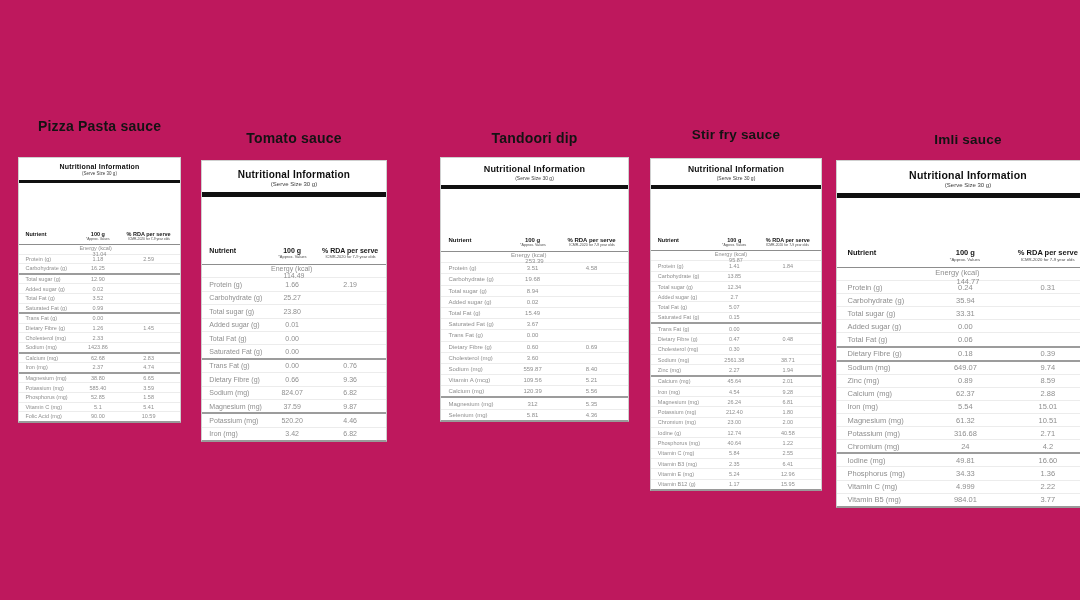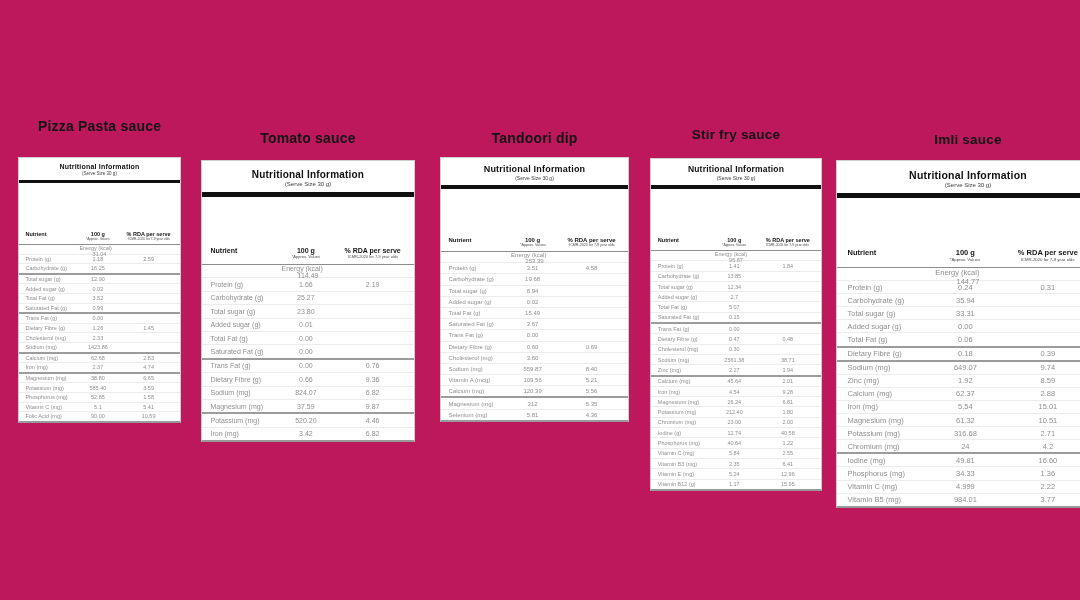--- a/index.html
+++ b/index.html
@@ -31,21 +31,21 @@
   
   .t0 { left:18px; top:157px; width:163px; }
   .t0 .product-title { top:-41px; font-size:14px; line-height:20px; white-space:normal; width:130px; }
   .t0 .ni-title { padding-top:5px; font-size:7px; }
   .t0 .serve { font-size:4.5px; margin-top:1px; }
   .t0 .bar { height:3px; margin-top:4px; }
   .t0 .cols { padding:4px 0 3px; } .t0 .colh { font-size:5.5px; } .t0 .subh { font-size:3.5px; }
   .t0 .row { height:8.6px; font-size:5.5px; }
 
   
-  .t1 { left:201px; top:160px; width:214px; }
+  .t1 { left:201px; top:160px; width:186px; }
   .t1 .product-title { top:-30px; font-size:14px; }
   .t1 .ni-title { padding-top:8px; font-size:10px; }
   .t1 .serve { font-size:6px; margin-top:1px; }
   .t1 .bar { height:5px; margin-top:5px; }
   .t1 .cols { padding:6px 0 5px; } .t1 .colh { font-size:7px; } .t1 .subh { font-size:4.2px; }
   .t1 .row { height:12.4px; font-size:7px; }
 
   
   .t2 { left:440px; top:157px; width:189px;border-radius:29px; }
   .t2 .product-title { top:-27px; font-size:14px; }
@@ -637,21 +637,21 @@
   </div>
 
   <div class="row thick">
     <div class="c-n cell-n">Sodium (mg)</div>
     <div class="c-v cell-v">649.07</div>
     <div class="c-r cell-r">9.74</div>
   </div>
 
   <div class="row">
     <div class="c-n cell-n">Zinc (mg)</div>
-    <div class="c-v cell-v">1.92</div>
+    <div class="c-v cell-v">0.89</div>
     <div class="c-r cell-r">8.59</div>
   </div>
 
   <div class="row">
     <div class="c-n cell-n">Calcium (mg)</div>
     <div class="c-v cell-v">62.37</div>
     <div class="c-r cell-r">2.88</div>
   </div>
 
   <div class="row">

